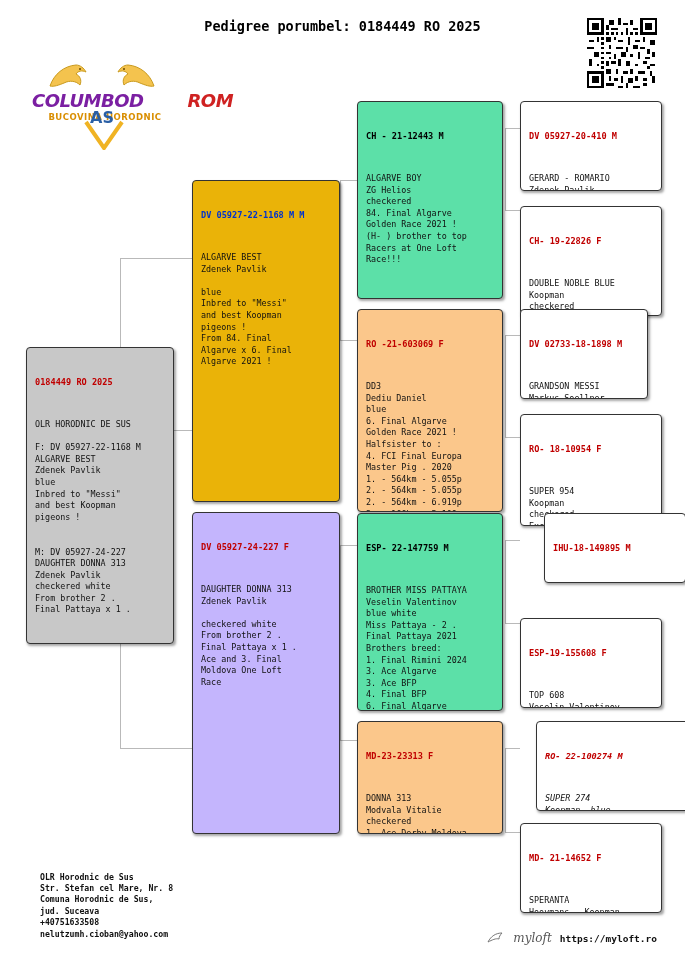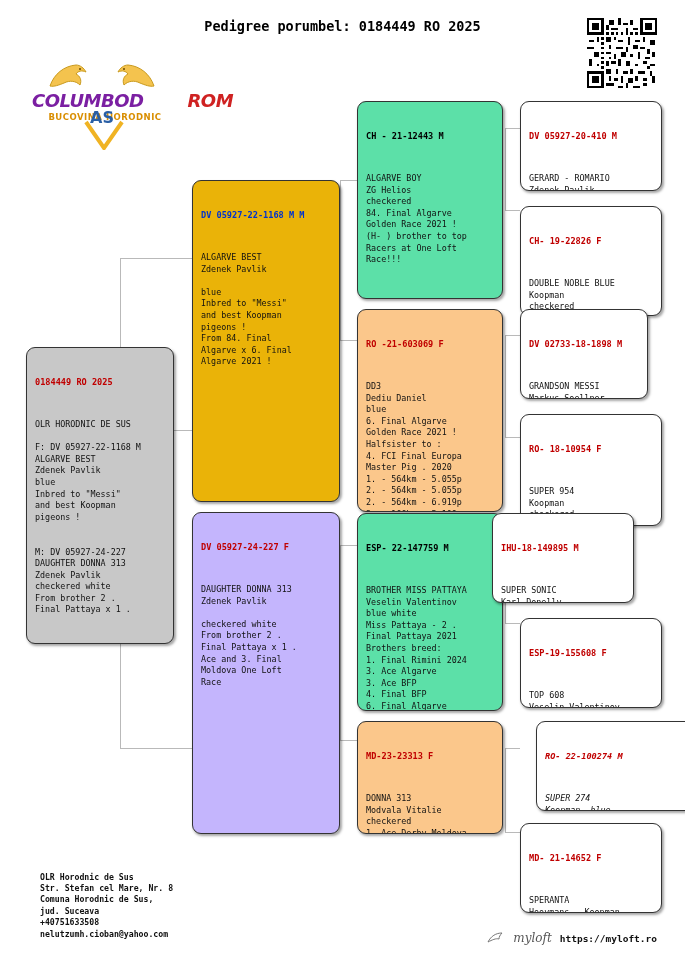--- a/index.html
+++ b/index.html
@@ -75,21 +75,21 @@
   .qr {
     position: absolute;
     right: 28px; top: 18px;
     width: 70px; height: 70px;
     background: #fff;
   }
   
   .card {
     position: absolute;
     border: 1px solid #333;
-    border-radius: 9px;
+    border-radius: 4px;
     padding: 6px 8px 6px 8px;
     font-size: 8.4px;
     line-height: 11.6px;
     color: #111;
     white-space: pre-wrap;
     overflow: hidden;
     box-shadow: 1.5px 2px 2.5px rgba(0,0,0,0.35);
   }
   .card .hdr {
     font-weight: bold;
@@ -416,21 +416,21 @@
 Master Pigeons 2018 !</span>
 </div>
 <div class="card c-white" style="left:520px; top:414px; width:142px; height:112px;">
   <span class="hdr hdr-red">RO- 18-10954 F</span>
   <span class="body">SUPER 954
 Koopman
 checkered
 Excellent breeding
 hen !</span>
 </div>
-<div class="card c-white" style="left:492px; top:513px; width:142px; height:90px;">
+<div class="card c-white" style="left:544px; top:513px; width:142px; height:70px;">
   <span class="hdr hdr-red">IHU-18-149895 M</span>
   <span class="body">SUPER SONIC
 Karl Donelly
 Father to "Miss
 Pattaya" - 2. Final
 Pattaya 530km</span>
 </div>
 <div class="card c-white" style="left:520px; top:618px; width:142px; height:90px;">
   <span class="hdr hdr-red">ESP-19-155608 F</span>
   <span class="body">TOP 608

